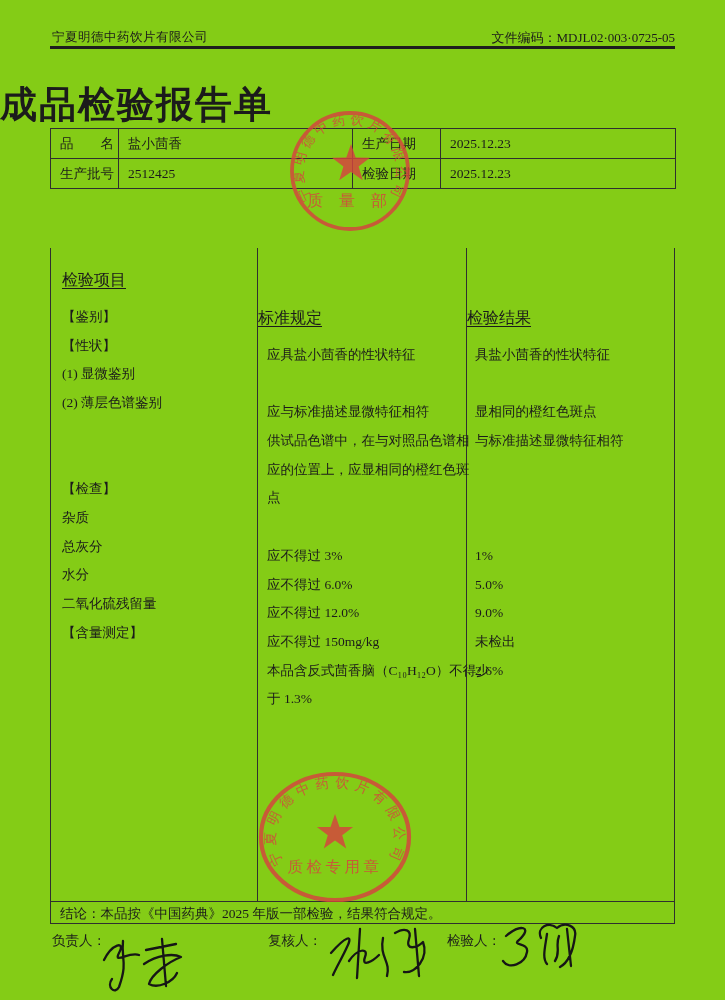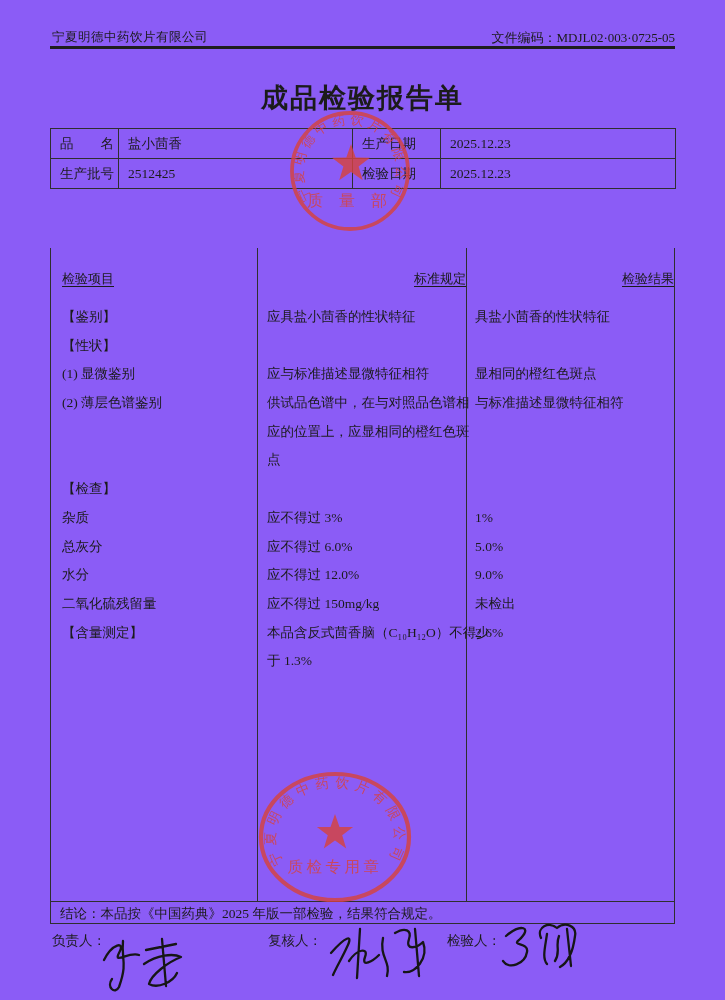--- a/index.html
+++ b/index.html
@@ -1,37 +1,37 @@
 <!DOCTYPE html>
 <html><head>
 <meta charset="utf-8">
 <style>
   html,body{margin:0;padding:0;background:#e8e8e8;}
   .page{
-    position:relative;width:725px;height:1000px;background:#8b5cf6;
+    position:relative;width:725px;height:1000px;background:#84cc16;
     font-family:"Liberation Serif","DejaVu Serif",serif;color:#1b1b1b;
     margin:0 auto;overflow:hidden;
   }
   .letterhead-company{position:absolute;left:52px;top:29px;font-size:12.5px;letter-spacing:.5px;}
   .letterhead-code{position:absolute;right:50px;top:29px;font-size:13px;margin-left:32px;}
   .head-rule{position:absolute;left:50px;top:46px;width:625px;height:2.5px;background:#1e1e1e;}
-  .title{position:absolute;top:80px;left:0;width:100%;text-align:center;
-         font-size:27px;font-weight:bold;letter-spacing:2px;}
+  .title{position:absolute;top:80px;left:0;width:100%;text-align:left;
+         font-size:37px;font-weight:bold;letter-spacing:2px;}
   table.info{position:absolute;left:50px;top:128px;width:625px;border-collapse:collapse;table-layout:fixed;}
   table.info td{border:1px solid #2f2f2f;height:29px;font-size:13.5px;padding:0 0 0 9px;overflow:hidden;white-space:nowrap;}
   .main-box{position:absolute;left:50px;top:248px;width:625px;height:654px;box-sizing:border-box;
             border:1px solid #2f2f2f;border-top:none;border-bottom:none;display:flex;}
   .main-col{box-sizing:border-box;}
   .col-item{width:206px;}
   .col-std{width:210px;border-left:1px solid #2f2f2f;border-right:1px solid #2f2f2f;}
   .col-result{flex:1;}
-  .col-header{height:55px;padding-top:22px;font-size:13px;box-sizing:border-box;}
+  .col-header{height:55px;padding-top:22px;font-size:16px;box-sizing:border-box;}
   .col-header span{text-decoration:underline;text-underline-offset:3px;}
   .col-item .col-header{padding-left:11px;}
-  .col-std .col-header,.col-result .col-header{text-align:right;}
+  .col-std .col-header,.col-result .col-header{text-align:left;margin-top:38px;}
   .bline{height:28.7px;line-height:28.7px;font-size:13.5px;white-space:nowrap;}
   .col-item .bline{padding-left:11px;}
   .col-std .bline{padding-left:9px;}
   .col-result .bline{padding-left:8px;}
   .conclusion{position:absolute;left:50px;top:901px;width:625px;height:23px;box-sizing:border-box;
               border:1px solid #2f2f2f;font-size:13.5px;line-height:24px;padding-left:9px;white-space:nowrap;}
   .signer-label{position:absolute;top:932px;font-size:13.5px;}
   #sg1{left:52px}#sg2{left:268px}#sg3{left:447px}
   .overlay-svg{position:absolute;left:0;top:0;width:725px;height:1000px;pointer-events:none;}
   .stamp{opacity:.82;}

